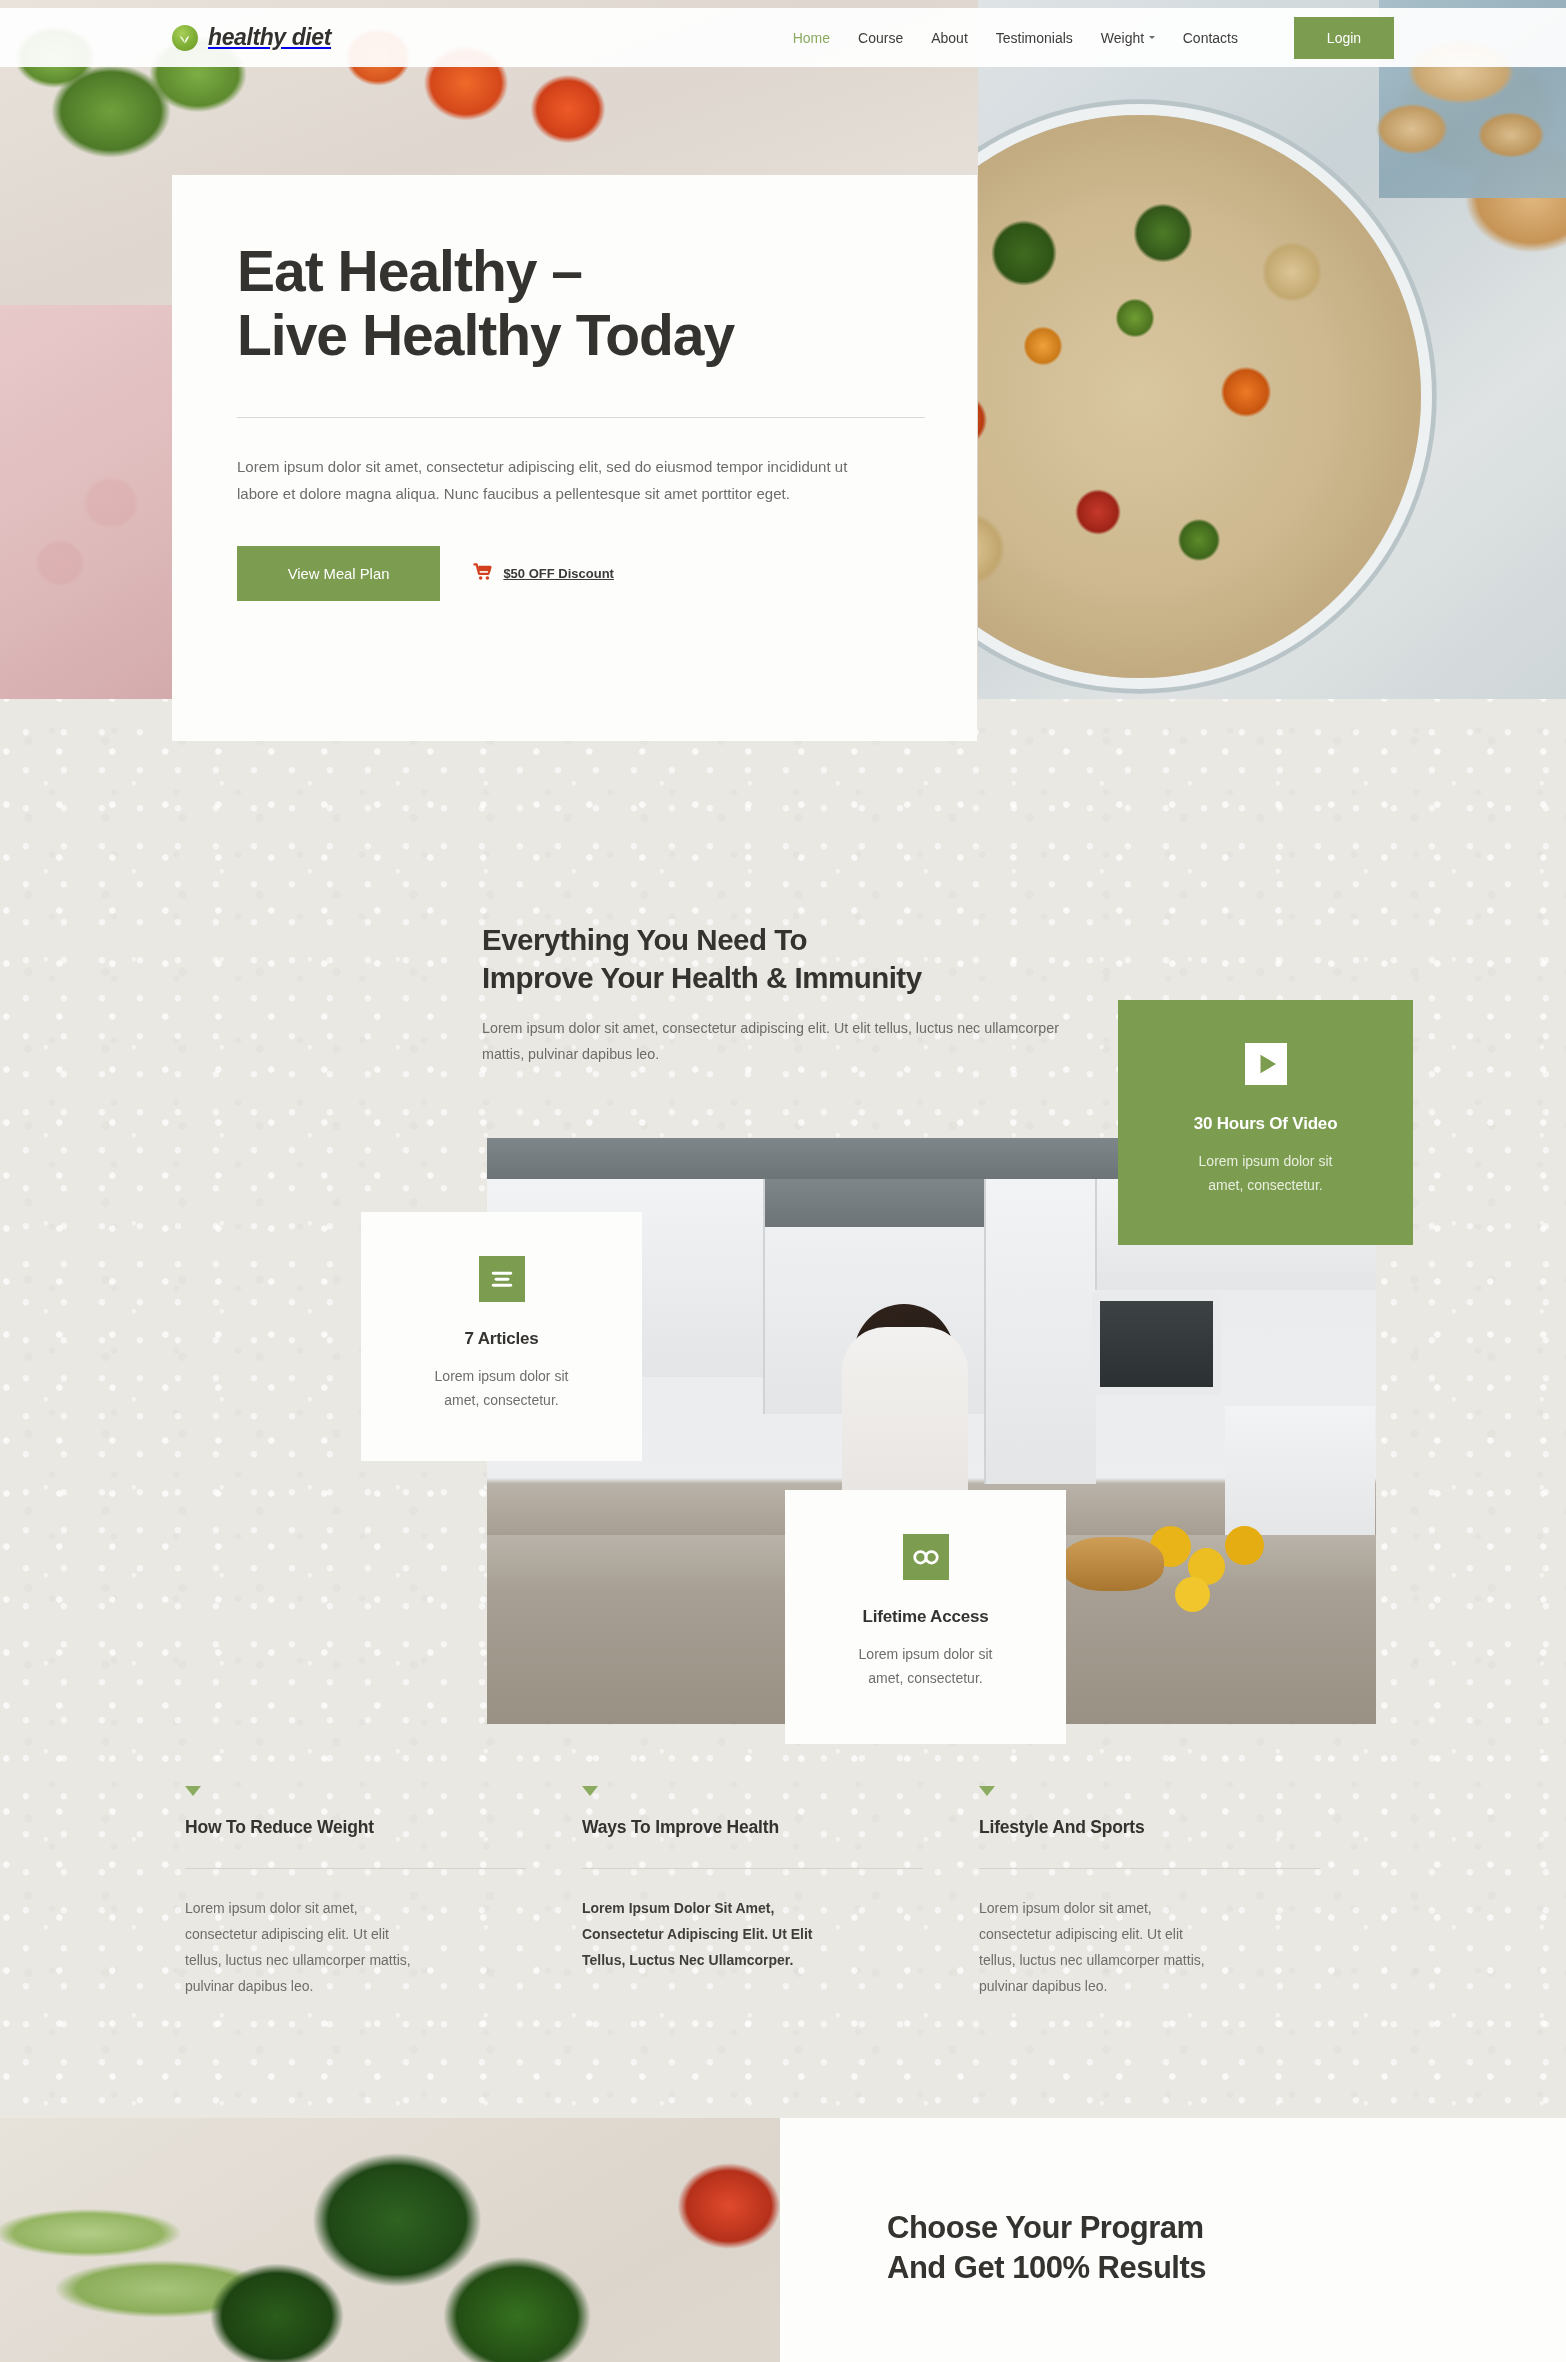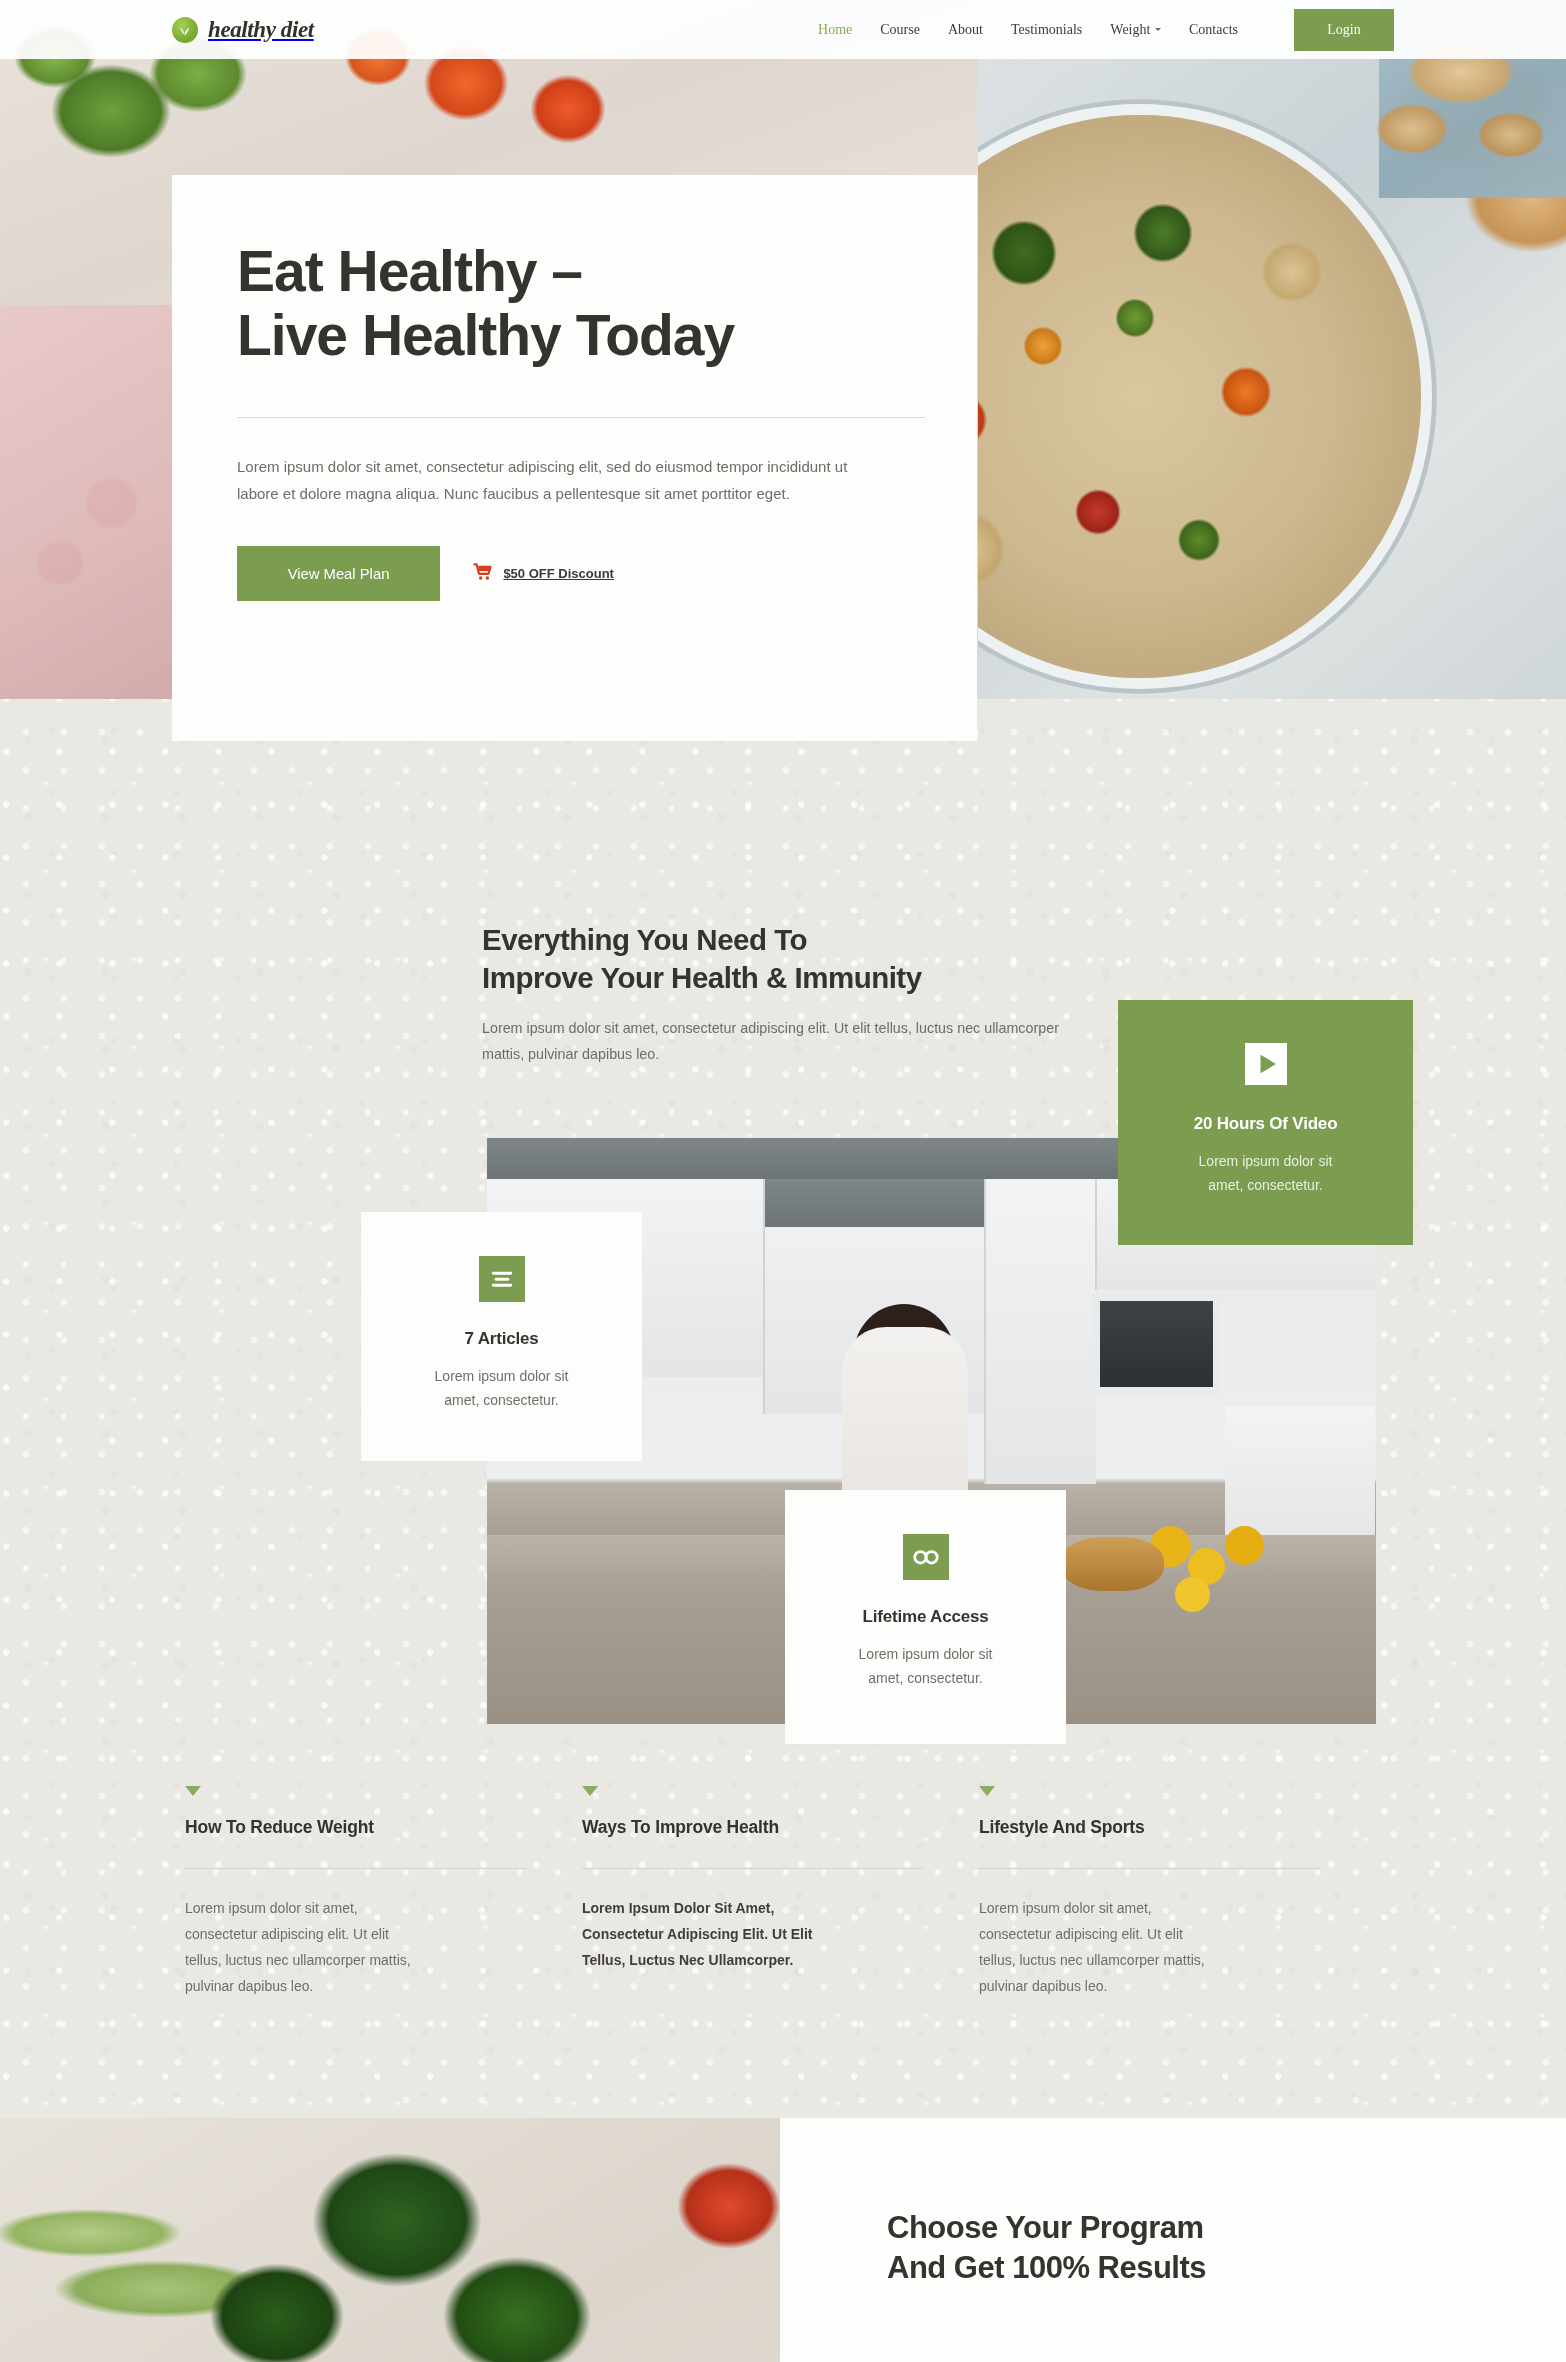--- a/index.html
+++ b/index.html
@@ -86,23 +86,23 @@
       radial-gradient(ellipse 41px 28px at 138px 109px, #d9bc8c 0%, #bc955c 70%, rgba(188,149,92,0) 82%);
   }
   .napkin {
     position:absolute; left:401px; top:0; width:198px; height:198px;
     background: linear-gradient(145deg,#a7bfc9 0%, #8fa9b6 55%, #9db4bf 100%);
     opacity:.95;
   }
 
   
   .header {
-    position: absolute; left: 0; top: 0; width: 1566px; height: 59px;
+    position: absolute; left: 0; top: 8px; width: 1566px; height: 59px;
     background: rgba(255,255,255,.93);
-    display: flex; align-items: center; z-index: 30; font-family: Liberation Serif, serif;
+    display: flex; align-items: center; z-index: 30;
   }
   .brand { display: flex; align-items: center; margin-left: 172px; gap: 10px; }
   .brand-mark {
     width: 26px; height: 26px; border-radius: 50%;
     background: radial-gradient(circle at 38% 32%, #a8cf58 0%, #7fae35 55%, #6d9a2a 100%);
     display:flex; align-items:center; justify-content:center; flex: 0 0 26px;
   }
   .brand-mark svg { display:block; }
   .brand-text {
     font-size: 23px; font-weight: 700; font-style: italic;
@@ -345,21 +345,21 @@
     <div class="k-veg" style="left:517px;top:415px;width:57px;height:42px;border-radius:26px;background:#3e6b22;"></div>
   </div>
 
   <div class="ov-card ov-green">
     <div class="ov-icon on-green">
       <svg width="42" height="42" viewBox="0 0 46 46" aria-hidden="true">
         <rect x="0" y="0" width="46" height="46" fill="#ffffff"></rect>
         <path d="M17 13 L34 23 L17 33 Z" fill="#7c9c50"></path>
       </svg>
     </div>
-    <div class="ov-title">20 Hours Of Video</div>
+    <div class="ov-title">30 Hours Of Video</div>
     <div class="ov-text">Lorem ipsum dolor sit
 amet, consectetur.</div>
   </div>
 
   <div class="ov-card ov-white-a">
     <div class="ov-icon boxed">
       <svg width="24" height="18.5" viewBox="0 0 26 20" aria-hidden="true">
         <rect x="2" y="2" width="22" height="3.2" rx="1.6" fill="#ffffff"></rect>
         <rect x="5" y="8.4" width="16" height="3.2" rx="1.6" fill="#ffffff"></rect>
         <rect x="2" y="14.8" width="22" height="3.2" rx="1.6" fill="#ffffff"></rect>

